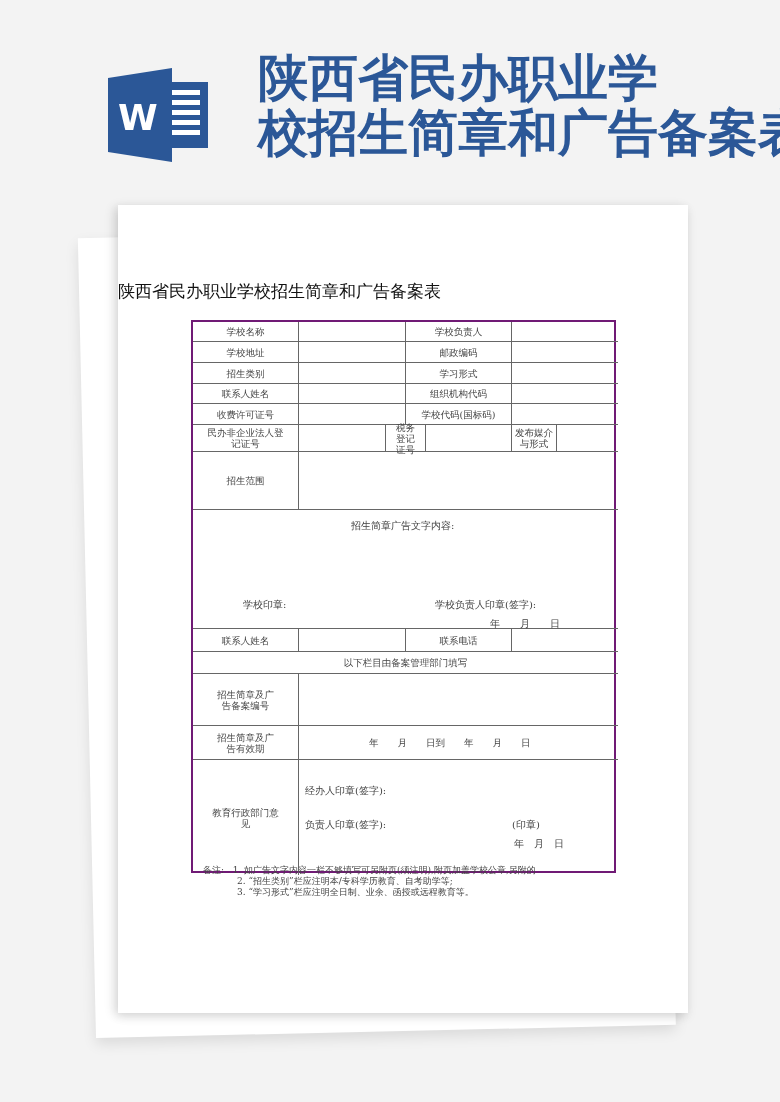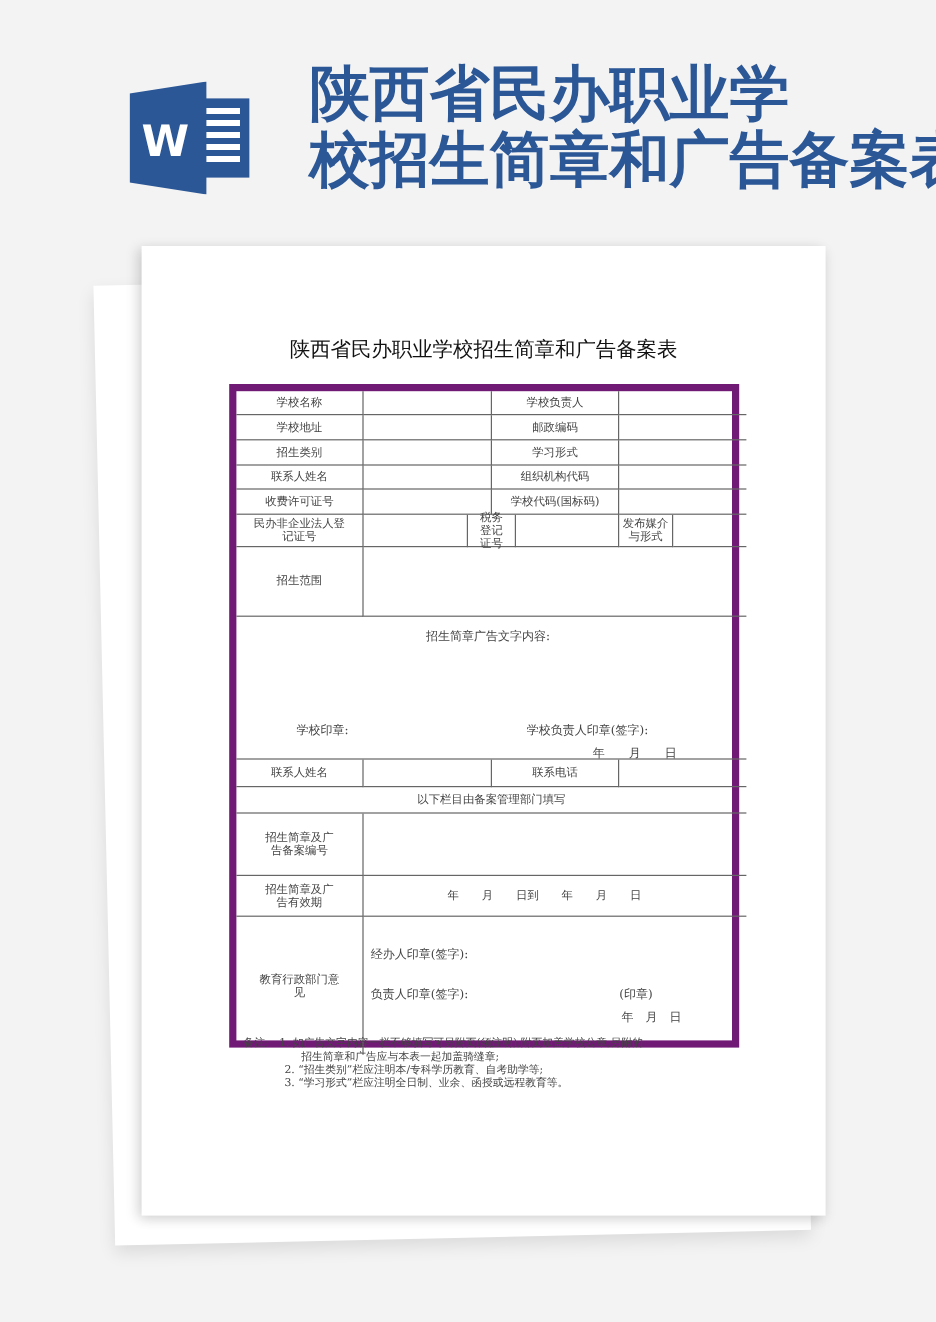--- a/index.html
+++ b/index.html
@@ -33,27 +33,27 @@
     transform-origin: left bottom;
     box-shadow: 0 6px 14px rgba(0,0,0,0.10);
   }
   .paper {
     position: absolute; left: 118px; top: 205px; width: 570px; height: 808px;
     background: #ffffff;
     box-shadow: -4px 2px 10px rgba(0,0,0,0.12), 0 4px 10px rgba(0,0,0,0.08);
   }
   .doc-title {
     position: absolute; left: 0; top: 75px; width: 570px;
-    text-align: center;
+    text-align: left;
     font-family: "DejaVu Sans", "Liberation Sans", sans-serif;
     font-size: 17px; color: #111;
     letter-spacing: 0px;
   }
   
-  .tbl { position: absolute; left: 73px; top: 115px; width: 425px; height: 553px; border: 6px solid #701a75; }
+  .tbl { position: absolute; left: 73px; top: 115px; width: 425px; height: 553px; border: 2px solid #701a75; }
   .cell {
     position: absolute;
     border-right: 1px solid #666; border-bottom: 1px solid #666;
     display: flex; align-items: center; justify-content: center;
     text-align: center;
     font-size: 9.5px; line-height: 11px; color: #444;
   }
   .nr { border-right: none; }
   .nb { border-bottom: none; }
   .free {
@@ -149,17 +149,16 @@
     <div class="cell nb" style="left:0;top:438px;width:106px;height:115px;padding:0 18px">教育行政部门意见</div>
     <div class="cell nr nb" style="left:106px;top:438px;width:319px;height:115px"></div>
     <div class="free" style="left:112px;top:462px">经办人印章(签字):</div>
     <div class="free" style="left:112px;top:496px">负责人印章(签字):</div>
     <div class="free" style="left:319px;top:496px">(印章)</div>
     <div class="free" style="left:321px;top:515px;white-space:pre">年　月　日</div>
   </div>
 
   <div class="notes">
     <div class="row"><span>备注:</span>&nbsp;&nbsp;&nbsp;<span>1. 如广告文字内容一栏不够填写可另附页(须注明),附页加盖学校公章,另附的</span></div>
-    <div class="row" style="padding-left:48px">招生简章和广告应与本表一起加盖骑缝章;</div>
     <div class="row" style="padding-left:34px">2. “招生类别”栏应注明本/专科学历教育、自考助学等;</div>
     <div class="row" style="padding-left:34px">3. “学习形式”栏应注明全日制、业余、函授或远程教育等。</div>
   </div>
 </div>
 
 </body></html>

